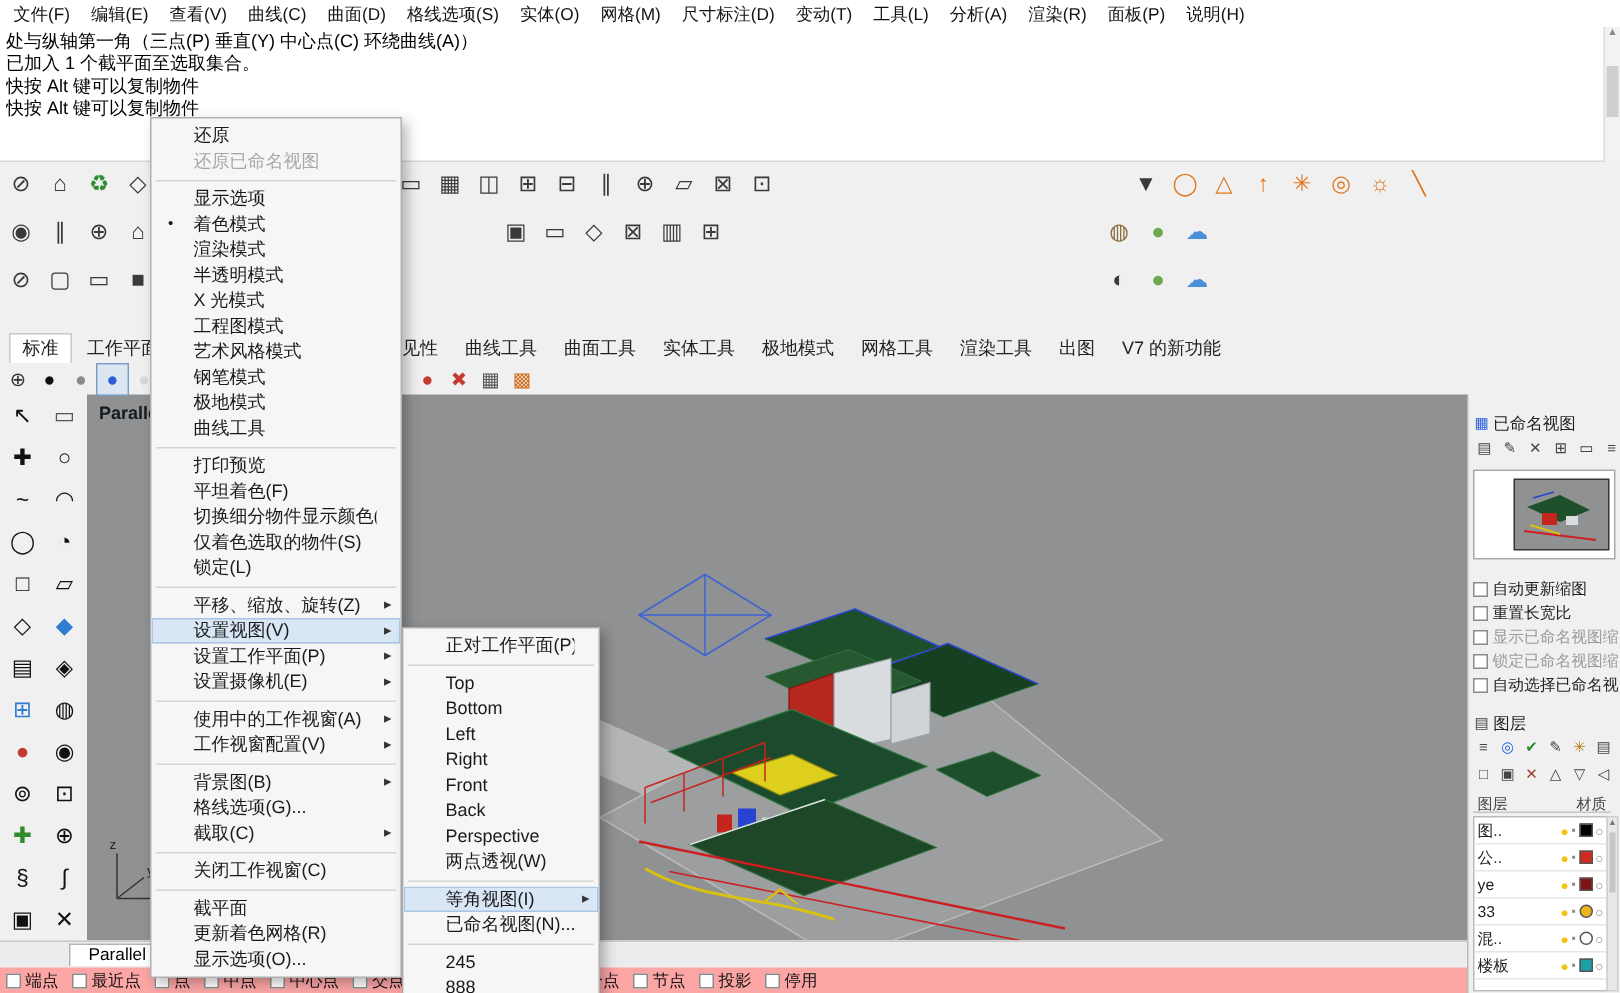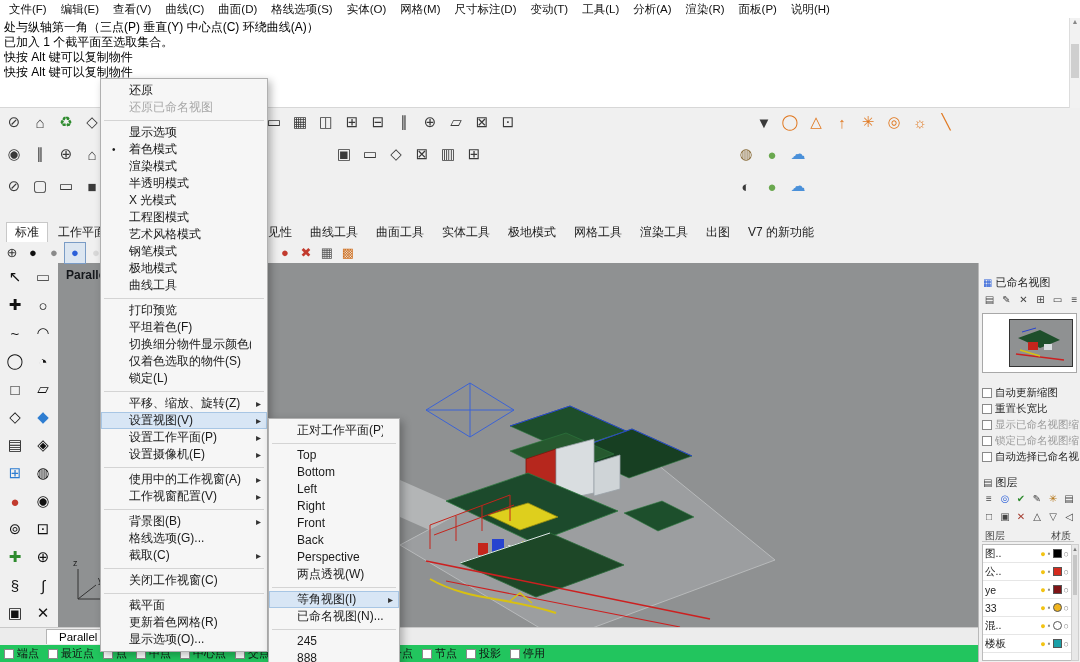--- a/index.html
+++ b/index.html
@@ -78,21 +78,21 @@
   .mat { color:#888; font-size:9px; }
   .l-scroll { position:absolute; right:1px; top:281px; width:8px; height:117px; background:#e8e8e8; border:1px solid #cfcfcf;
               font-size:6px; color:#777; text-align:center; line-height:8px; }
   .l-scroll .thumb { position:absolute; left:1px; right:1px; top:10px; height:40px; background:#c6c6c6; }
 
   
   .vtabs { position:absolute; left:0; top:627px; width:978px; height:18px; background:#ececec;
            border-top:1px solid #c9c9c9; display:flex; align-items:center; z-index:1; }
   .vtab { margin-left:46px; padding:1px 12px; background:#fff; border:1px solid #b5b5b5; border-bottom:none; font-size:11.5px; }
   .vtab-accent { width:9px; height:9px; background:#1a56d6; margin-left:5px; }
-  .statusbar { position:absolute; left:0; top:645px; width:978px; height:17px; background:#22c55e;
+  .statusbar { position:absolute; left:0; top:645px; width:978px; height:17px; background:#fca5a5;
                display:flex; align-items:center; gap:9px; padding-left:4px; font-size:11px; color:#111; z-index:1; }
   .osnap-item { display:flex; align-items:center; gap:3px; white-space:nowrap; }
 
   
   .menu { position:absolute; background:#f6f6f6; border:1px solid #b0b0b0; box-shadow:3px 3px 8px rgba(0,0,0,.28);
           padding:3px 0; font-size:12px; color:#1a1a1a; z-index:10; }
   #ctx-menu  { left:100px; top:78px;  width:168px; }
   #view-menu { left:268px; top:418px; width:132px; }
   #iso-menu  { left:400px; top:586px; width:97px; }
   .mi { position:relative; height:17px; line-height:17px; padding:0 16px 0 28px; display:flex; align-items:center; white-space:nowrap; }

